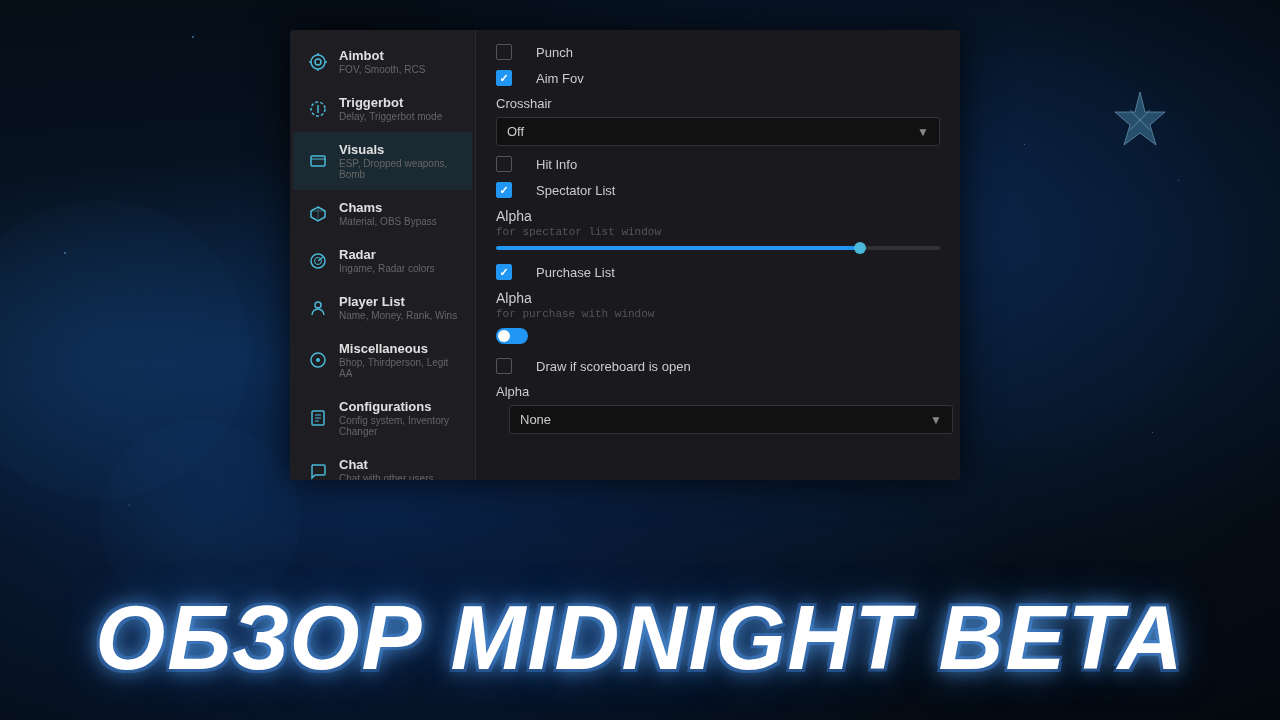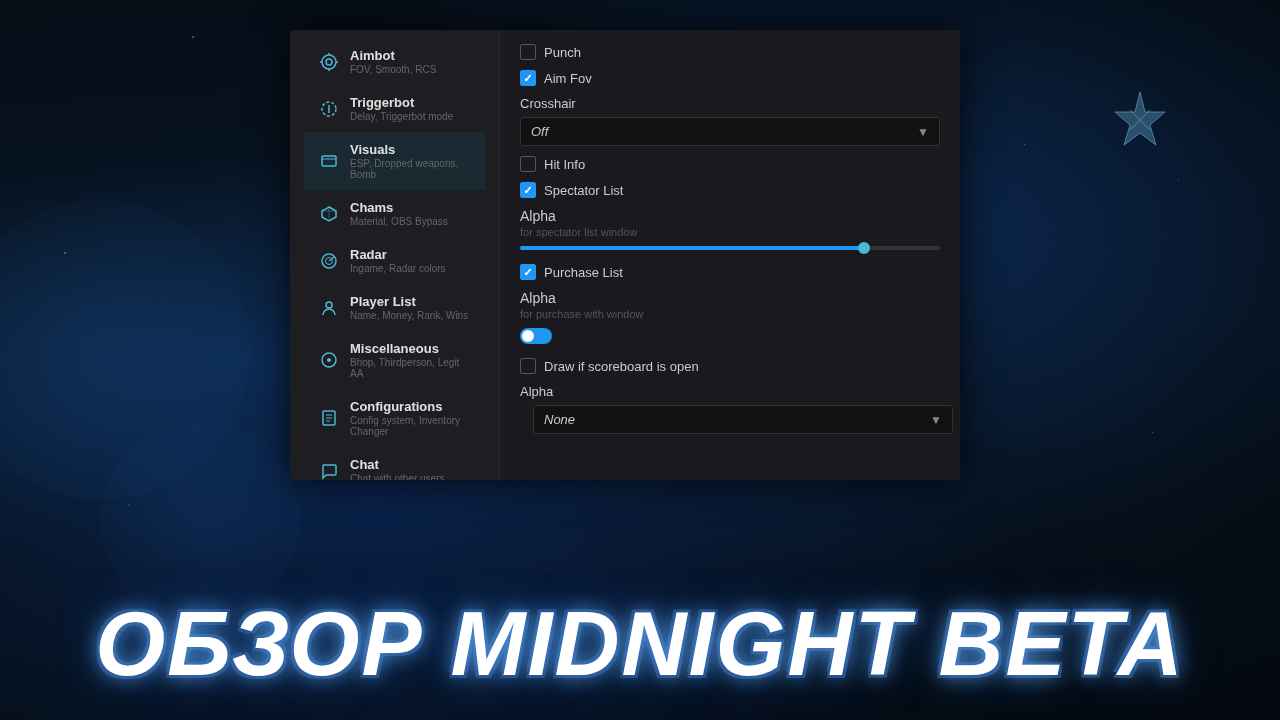--- a/index.html
+++ b/index.html
@@ -64,23 +64,23 @@
       background: #1a1a1e;
       border-radius: 4px;
       display: flex;
       z-index: 10;
       overflow: hidden;
       box-shadow: 0 0 40px rgba(0,0,0,0.8);
     }
 
     
     .sidebar {
-      width: 210px;
+      width: 186px;
       background: #1e1e22;
-      padding: 8px 14px;
+      padding: 8px 3px;
       border-right: 1px solid #2a2a30;
       flex-shrink: 0;
     }
 
     .sidebar-item {
       display: flex;
       align-items: center;
       padding: 10px 14px;
       cursor: pointer;
       gap: 10px;
@@ -134,21 +134,21 @@
     }
     .content::-webkit-scrollbar-thumb {
       background: #333;
       border-radius: 3px;
     }
 
     
     .checkbox-row {
       display: flex;
       align-items: center;
-      gap: 8px;
+      gap: 24px;
       margin-bottom: 10px;
     }
 
     .checkbox-row label {
       font-size: 13px;
       color: #ccc;
       cursor: pointer;
     }
 
     .custom-checkbox {
@@ -188,21 +188,20 @@
       width: 100%;
       background: #111;
       border: 1px solid #333;
       border-radius: 3px;
       padding: 6px 10px;
       display: flex;
       justify-content: space-between;
       align-items: center;
       cursor: pointer;
       margin-bottom: 10px;
-      font-style: italic;
     }
 
     .dropdown-value {
       font-size: 13px;
       color: #ccc;
     }
 
     .dropdown-arrow {
       color: #888;
       font-size: 12px;
@@ -216,20 +215,21 @@
     .slider-label {
       font-size: 14px;
       color: #ccc;
       margin-bottom: 2px;
     }
 
     .slider-sublabel {
       font-size: 11px;
       color: #555;
       margin-bottom: 8px;
+      font-family: Liberation Mono, monospace;
     }
 
     .slider-track {
       width: 100%;
       height: 4px;
       background: #333;
       border-radius: 2px;
       position: relative;
     }
 
@@ -268,21 +268,21 @@
       left: 2px;
       width: 12px;
       height: 12px;
       background: white;
       border-radius: 50%;
     }
 
     
     .bottom-title {
       position: absolute;
-      bottom: 24px;
+      bottom: 30px;
       left: 0;
       right: 0;
       text-align: center;
       z-index: 5;
     }
 
     .bottom-title-text {
       font-size: 90px;
       font-weight: 900;
       font-style: italic;

